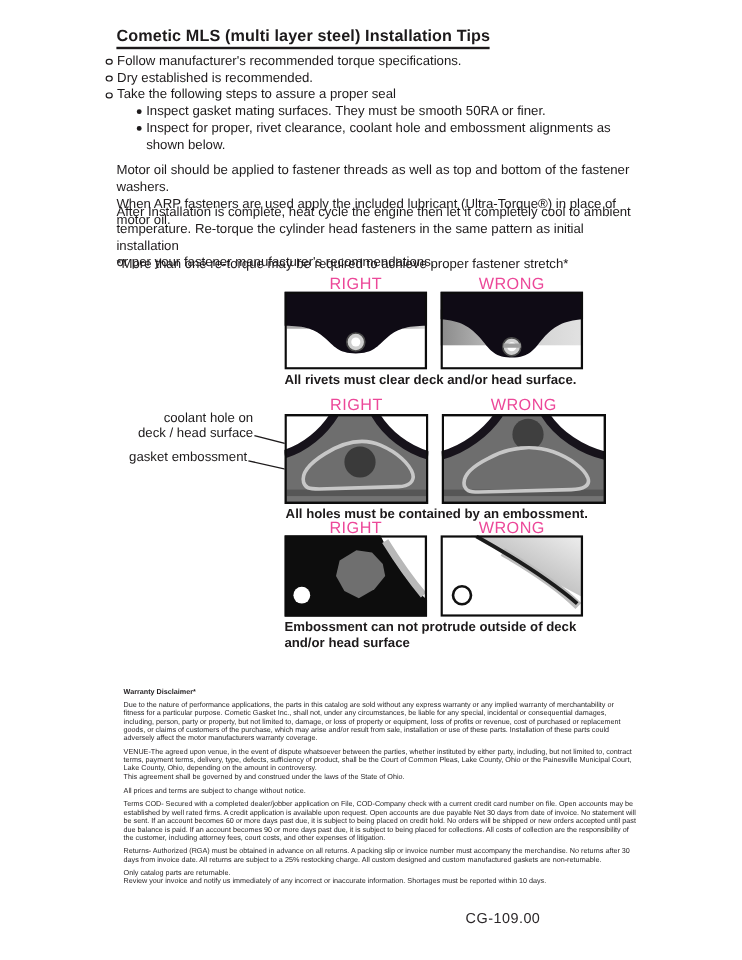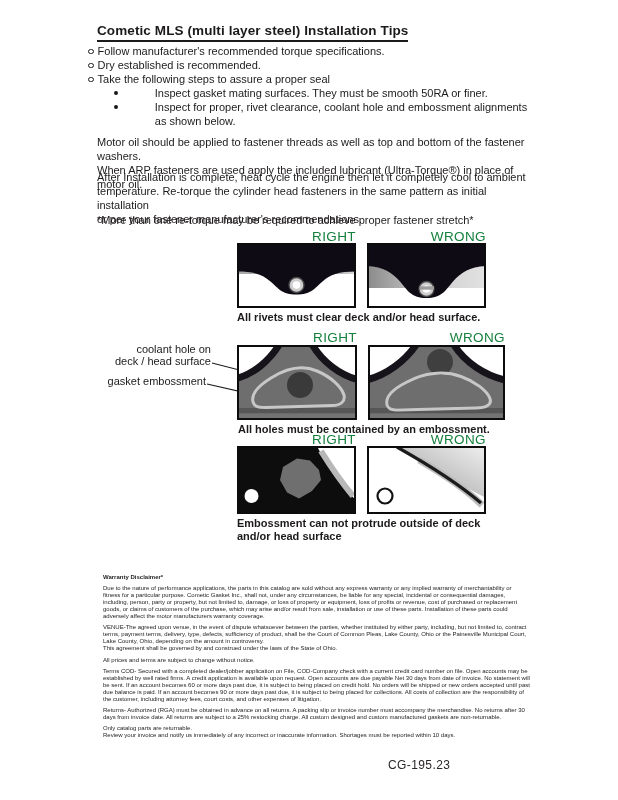--- a/index.html
+++ b/index.html
@@ -9,24 +9,24 @@
   }
   .abs{position:absolute;}
   .title{
     font-size:13.5px;font-weight:bold;display:inline-block;
     border-bottom:2px solid #1d1a1b;padding-bottom:2px;letter-spacing:.1px;
   }
   .bullets{font-size:11px;line-height:14px;}
   .bullet-row{display:flex;align-items:flex-start;}
   .dot-o{width:3.6px;height:3.6px;border:1.1px solid #1d1a1b;border-radius:50%;margin:4.6px 4px 0 0;flex:none;}
   .dot-f{width:3.8px;height:3.8px;background:#1d1a1b;border-radius:50%;margin:5px 4px 0 0;flex:none;}
-  .sub{margin-left:26px;gap:33px;}
+  .sub{margin-left:26px;}
   .h2{font-size:12.5px;font-weight:bold;}
   .body-par{font-size:11px;line-height:14px;white-space:pre-line;width:430px;}
-  .rw{font-size:13.5px;letter-spacing:.4px;text-align:right;color:#15803d;}
+  .rw{font-size:13.5px;letter-spacing:.4px;text-align:center;color:#ec4899;}
   .cap{font-size:11px;font-weight:bold;white-space:pre-line;line-height:13px;}
   .callout{font-size:11px;line-height:11.5px;text-align:right;white-space:pre-line;}
   .legal{font-size:6px;line-height:6.9px;color:#262325;width:427px;}
   .legal p{margin:0 0 4.5px 0;white-space:pre-line;}
   .legal .lhead{font-weight:bold;margin-bottom:4.5px;}
   .code{font-size:12px;letter-spacing:.4px;color:#2a2628;}
   svg{display:block;}
 </style>
 </head>
 <body>
@@ -193,15 +193,15 @@
     <p>Due to the nature of performance applications, the parts in this catalog are sold without any express warranty or any implied warranty of merchantability or fitness for a particular purpose.  Cometic Gasket Inc., shall not, under any circumstances, be liable for any special, incidental or consequential damages, including, person, party or property, but not limited to, damage, or loss of property or equipment, loss of profits or revenue, cost of purchased or replacement goods, or claims of customers of the purchase, which may arise and/or result from sale, installation or use of these parts.  Installation of these parts could adversely affect the motor manufacturers warranty coverage.</p>
     <p>VENUE-The agreed upon venue, in the event of dispute whatsoever between the parties, whether instituted by either party, including, but not limited to, contract terms, payment terms, delivery, type, defects, sufficiency of product, shall be the Court of Common Pleas, Lake County, Ohio or the Painesville Municipal Court, Lake County, Ohio, depending on the amount in controversy.
 This agreement shall be governed by and construed under the laws of the State of Ohio.</p>
     <p>All prices and terms are subject to change without notice.</p>
     <p>Terms COD- Secured with a completed dealer/jobber application on File, COD-Company check with a current credit card number on file.  Open accounts may be established by well rated firms.  A credit application is available upon request.  Open accounts are due payable Net 30 days from date of invoice.  No statement will be sent.  If an account becomes 60 or more days past due, it is subject to being placed on credit hold.  No orders will be shipped or new orders accepted until past due balance is paid.  If an account becomes 90 or more days past due, it is subject to being placed for collections.  All costs of collection are the responsibility of the customer, including attorney fees, court costs, and other expenses of litigation.</p>
     <p>Returns- Authorized (RGA) must be obtained in advance on all returns.  A packing slip or invoice number must accompany the merchandise.  No returns after 30 days from invoice date.  All returns are subject to a 25% restocking charge.  All custom designed and custom manufactured gaskets are non-returnable.</p>
     <p>Only catalog parts are returnable.
 Review your invoice and notify us immediately of any incorrect or inaccurate information.  Shortages must be reported within 10 days.</p>
   </div>
 
-  <div class="abs code" style="left:388px;top:758px;">CG-195.23</div>
+  <div class="abs code" style="left:388px;top:758px;">CG-109.00</div>
 
 </div>
 
 </body></html>

